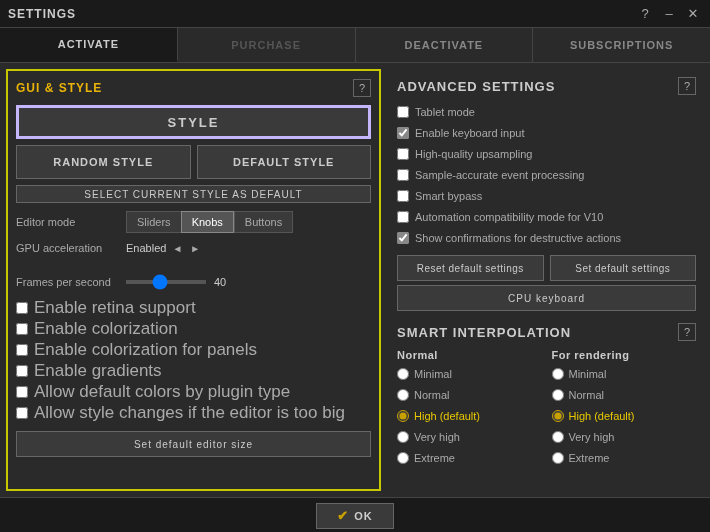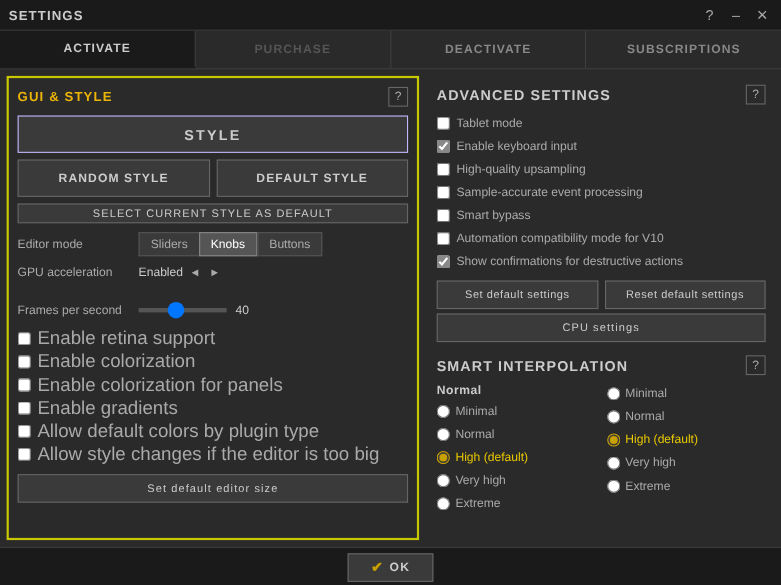--- a/index.html
+++ b/index.html
@@ -108,21 +108,21 @@
       font-size: 11px;
       display: flex;
       align-items: center;
       justify-content: center;
     }
 
     .btn-style {
       width: 100%;
       height: 34px;
       background: #3a3a3a;
-      border: 1px solid #c4b5fd;
+      border: 3px solid #c4b5fd;
       color: #cccccc;
       font-size: 13px;
       font-weight: bold;
       letter-spacing: 2px;
       cursor: pointer;
       margin-bottom: 6px;
     }
 
     .btn-row {
       display: flex;
@@ -508,24 +508,24 @@
     <div class="adv-checkbox-row">
       <input type="checkbox" style="">
       <span class="adv-label">Automation compatibility mode for V10</span>
     </div>
     <div class="adv-checkbox-row">
       <input type="checkbox" checked="" style="">
       <span class="adv-label">Show confirmations for destructive actions</span>
     </div>
 
     <div class="adv-btn-row">
+      <button class="adv-btn">Reset default settings</button>
       <button class="adv-btn">Set default settings</button>
-      <button class="adv-btn">Reset default settings</button>
-    </div>
-    <button class="cpu-btn">CPU settings</button>
+    </div>
+    <button class="cpu-btn">CPU keyboard</button>
 
     <div class="smart-header">
       <span class="smart-title">SMART INTERPOLATION</span>
       <button class="help-btn">?</button>
     </div>
 
     <div class="interpolation-grid">
       <div class="interp-col">
         <div class="interp-col-title">Normal</div>
         <div class="radio-row">
@@ -543,20 +543,21 @@
         <div class="radio-row">
           <input type="radio" name="normal" style="">
           <span class="radio-label">Very high</span>
         </div>
         <div class="radio-row">
           <input type="radio" name="normal" style="">
           <span class="radio-label">Extreme</span>
         </div>
       </div>
       <div class="interp-col">
+        <div class="interp-col-title">For rendering</div>
         <div class="radio-row">
           <input type="radio" name="rendering" style="">
           <span class="radio-label">Minimal</span>
         </div>
         <div class="radio-row">
           <input type="radio" name="rendering" style="">
           <span class="radio-label">Normal</span>
         </div>
         <div class="radio-row">
           <input type="radio" name="rendering" checked="" style="">

